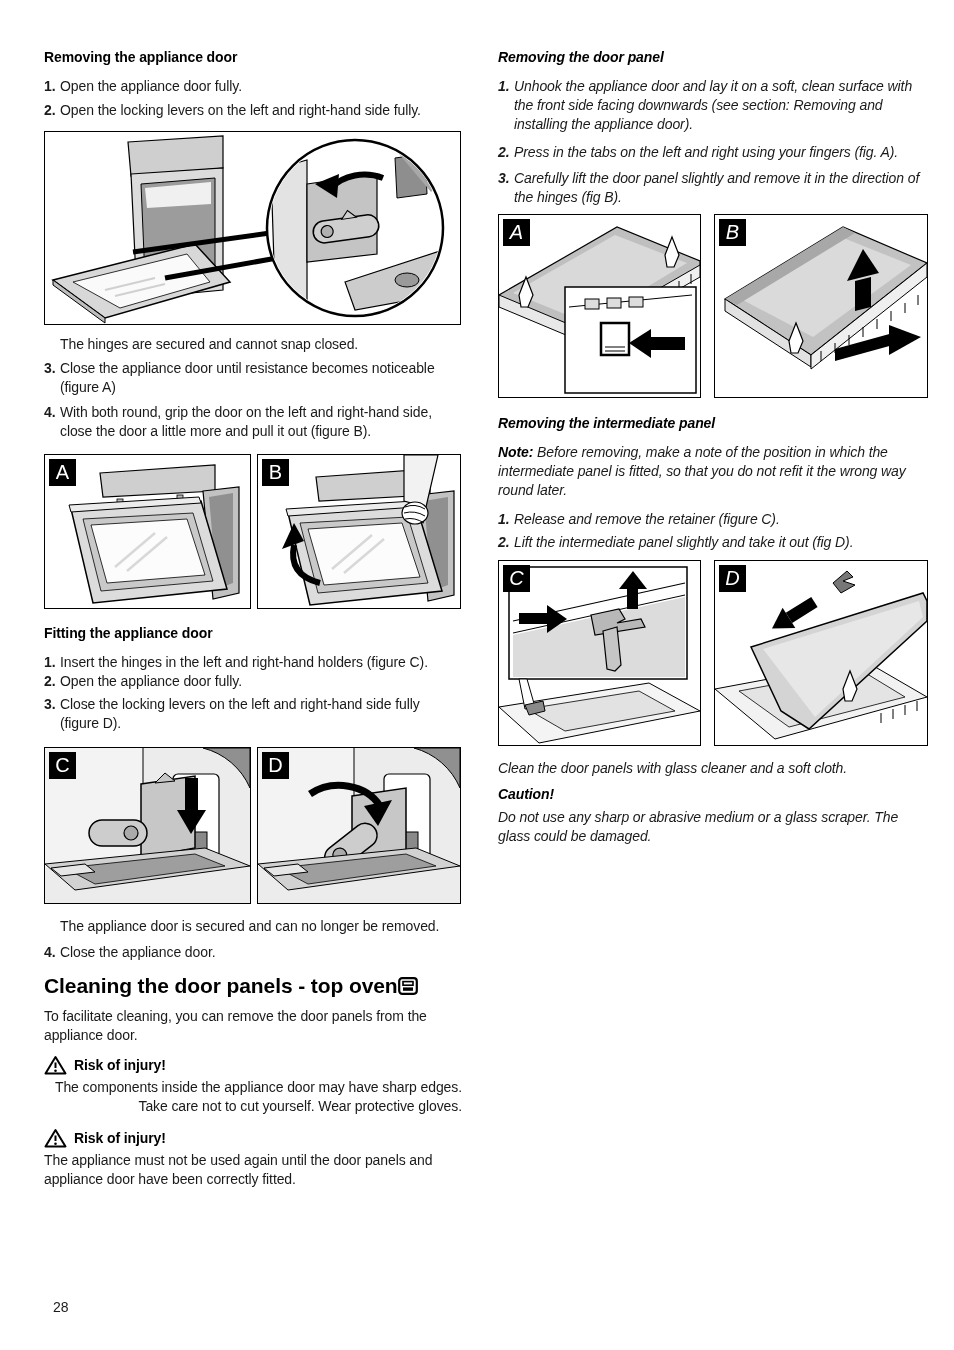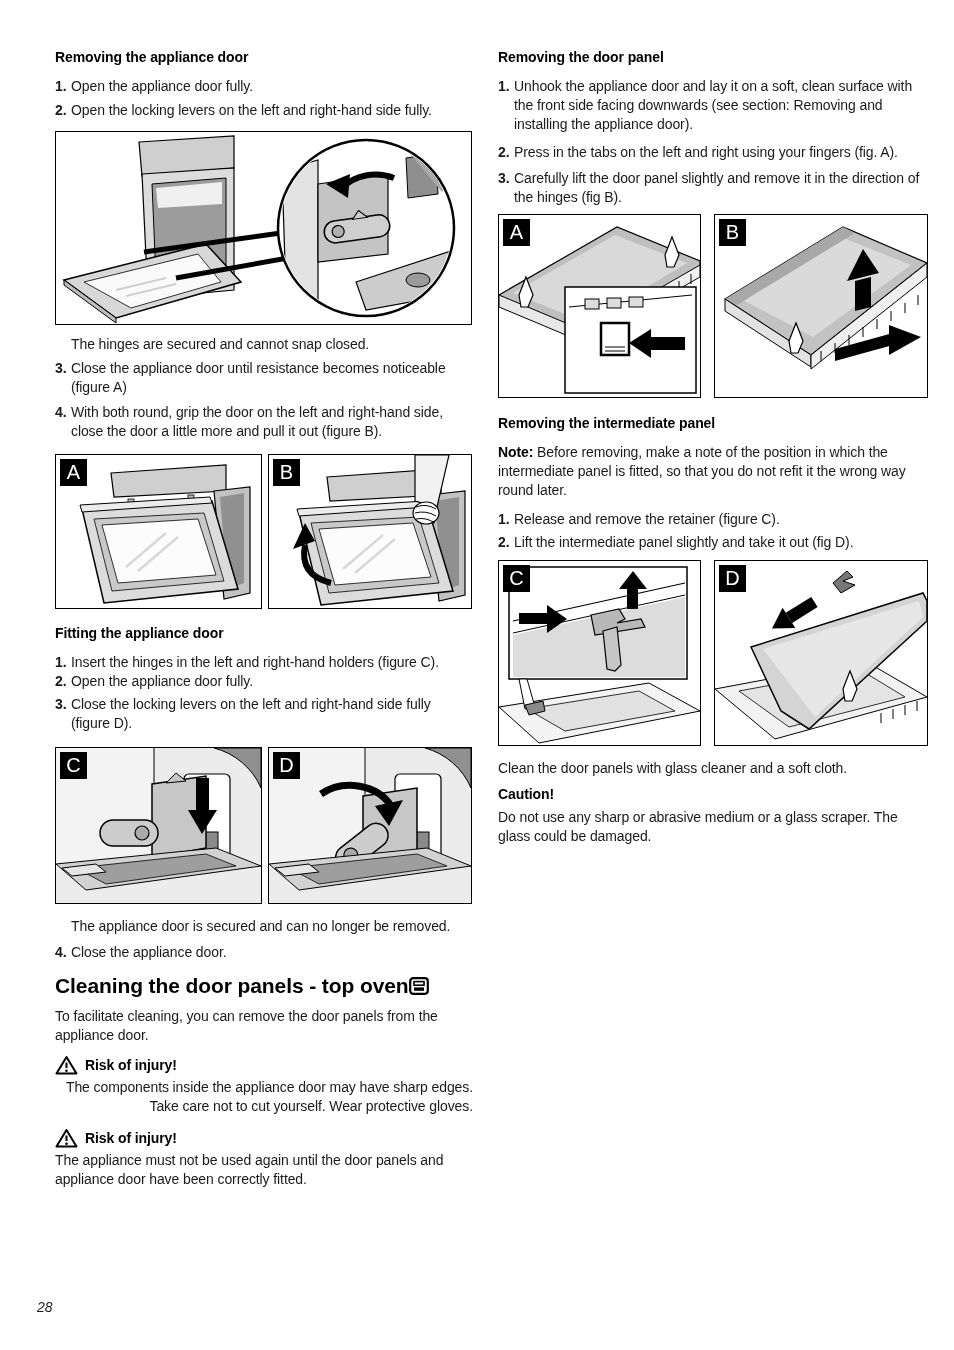--- a/index.html
+++ b/index.html
@@ -1,42 +1,42 @@
 <!DOCTYPE html>
 <html><head>
 <meta charset="utf-8">
 <style>
   html,body{margin:0;padding:0;background:#fff;}
   body{width:954px;height:1350px;position:relative;
        font-family:"Liberation Sans", sans-serif;color:#1a1a1a;
        font-size:14px;line-height:19px;letter-spacing:-0.1px;}
   .col{position:absolute;top:48px;}
-  .col-left{left:55px;width:418px;}
-  .col-right{left:498px;width:430px;}
+  .col-left{left:44px;width:418px;}
+  .col-right{left:498px;width:430px;font-style:italic;}
   h3{font-size:14px;line-height:19px;margin:0 0 10px;color:#000;font-weight:bold;}
   h2{font-size:21px;line-height:26px;margin:0 0 8px;color:#000;font-weight:bold;
      display:flex;align-items:center;}
   p{margin:0;}
   .step{display:flex;margin:0 0 6px;}
   .step .n{font-weight:bold;flex:0 0 16px;}
   .step .t{flex:1;}
   .indent{padding-left:16px;}
   .mb4{margin-bottom:4px;}.mb5{margin-bottom:5px;}.mb6{margin-bottom:6px;}
   .mb7{margin-bottom:7px;}.mb8{margin-bottom:8px;}.mb9{margin-bottom:9px;}
   .mb10{margin-bottom:10px;}.mb11{margin-bottom:11px;}.mb12{margin-bottom:12px;text-align:right;}
   .mb13{margin-bottom:13px;}.mb14{margin-bottom:14px;}.mb15{margin-bottom:15px;}
   .mb16{margin-bottom:16px;}
   .fig{border:1px solid #000;background:#fff;position:relative;box-sizing:border-box;overflow:hidden;}
   .figrow{display:flex;}
   .fig-label{position:absolute;top:4px;left:4px;width:27px;height:27px;background:#000;
      color:#fff;font-size:20px;font-weight:normal;display:flex;align-items:center;
      justify-content:center;letter-spacing:0;}
   .warn-title{display:flex;align-items:center;gap:7px;font-weight:bold;color:#000;margin:0 0 3px;}
   .note-label{font-weight:bold;color:#000;}
-  .page-number{position:absolute;left:37px;top:1298px;font-size:14px;font-style:italic;}
+  .page-number{position:absolute;left:53px;top:1298px;font-size:14px;}
   svg{display:block;}
 </style>
 </head>
 <body>
 
 <div>
 
   <div class="col col-left">
 
     <h3>Removing the appliance door</h3>

